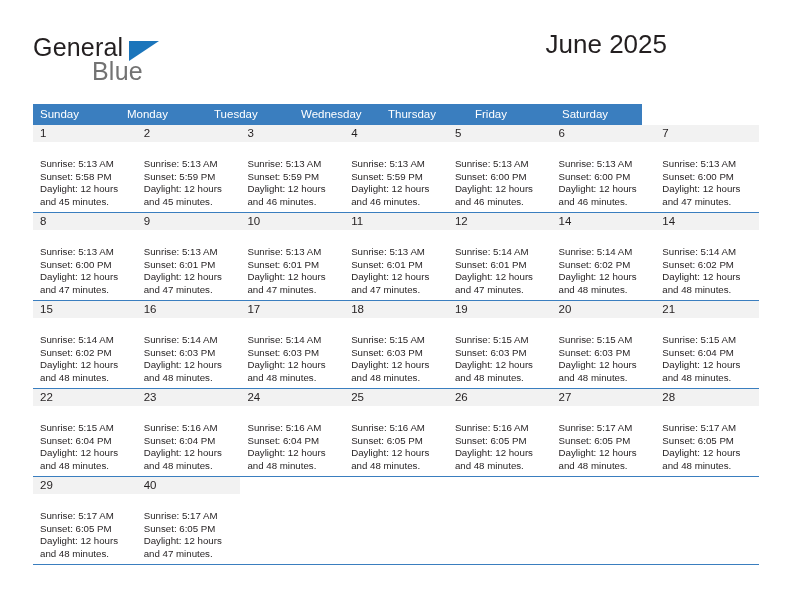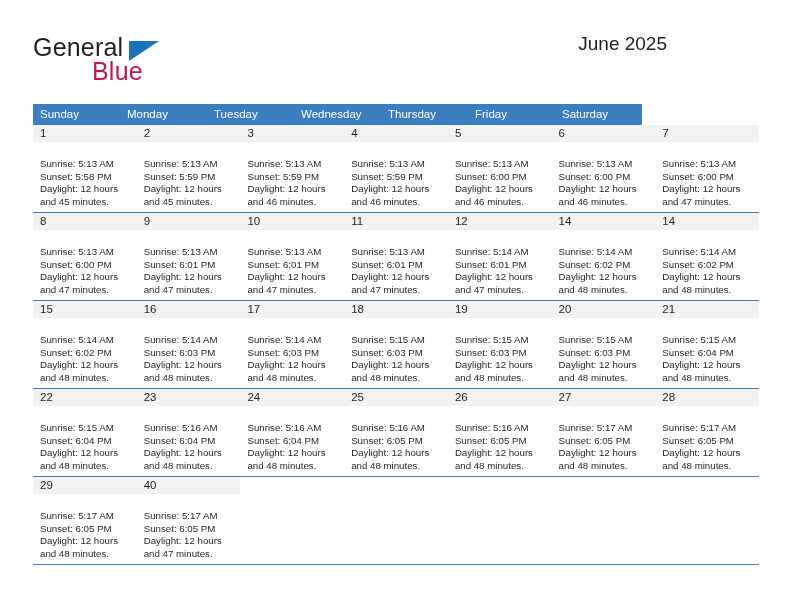--- a/index.html
+++ b/index.html
@@ -53,31 +53,31 @@
     height: 0;
     border-left: 30px solid #1b75bb;
     border-bottom: 20px solid transparent;
   }
   .logo-blue {
     position: absolute;
     left: 59px;
     top: 24px;
     font-size: 25px;
     letter-spacing: 0.2px;
-    color: #be185d;
+    color: #737373;
   }
 
   .title-block {
     position: absolute;
     right: 38px;
     top: 28px;
     text-align: right;
   }
   .cal-title {
-    font-size: 19px;
+    font-size: 26px;
     color: #231f20;
     line-height: 32px;
     white-space: nowrap;
   }
   .cal-subtitle {
     margin-top: 9px;
     font-size: 15px;
     color: #231f20;
     line-height: 18px;
     white-space: nowrap;

